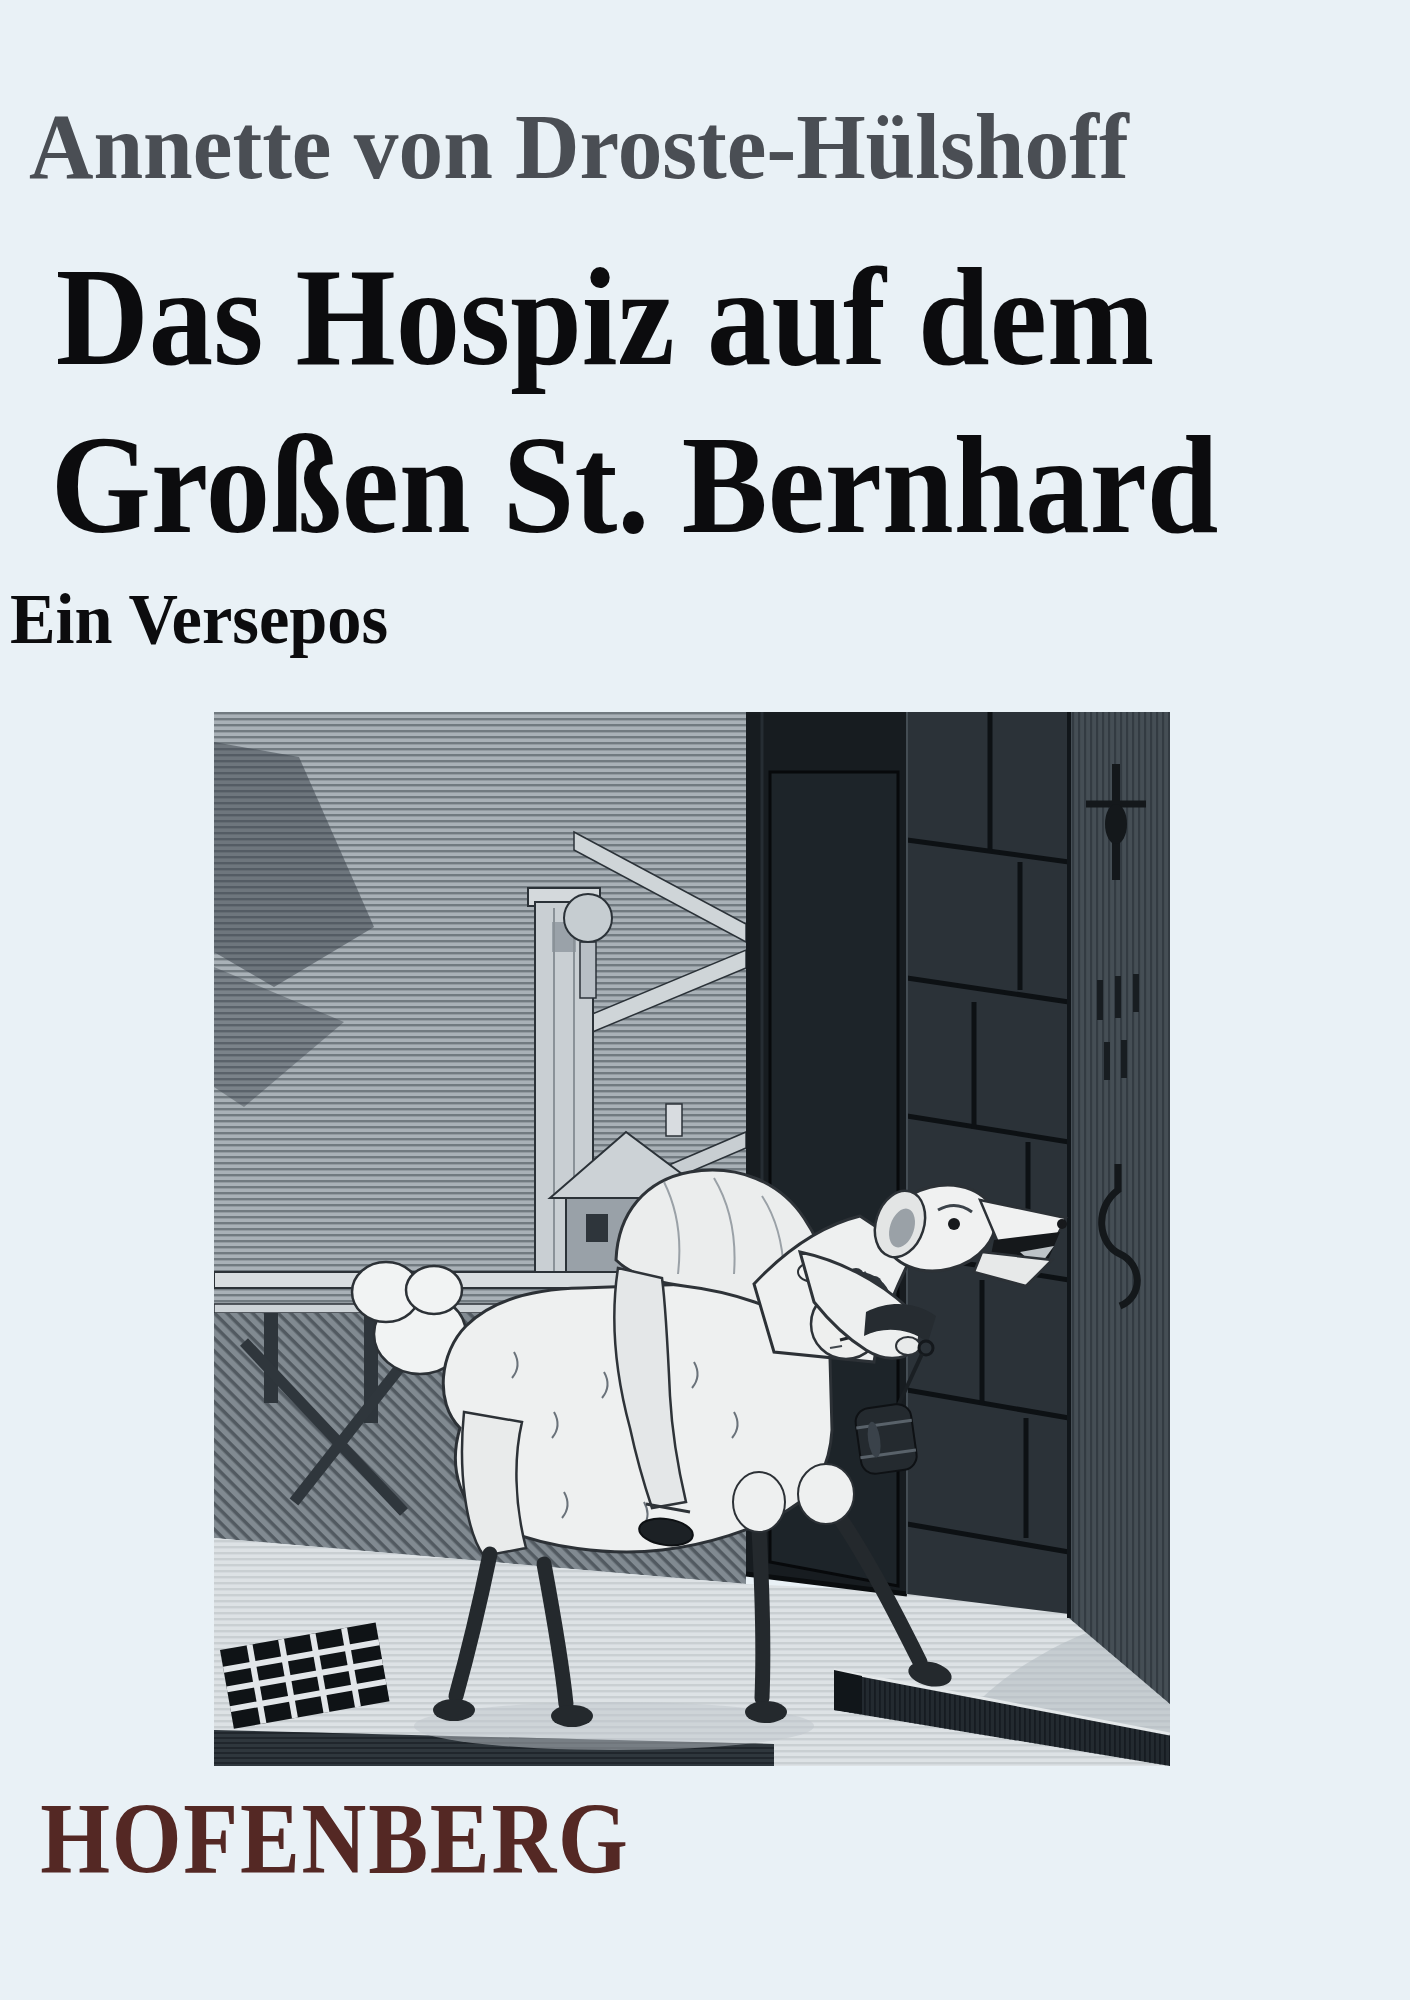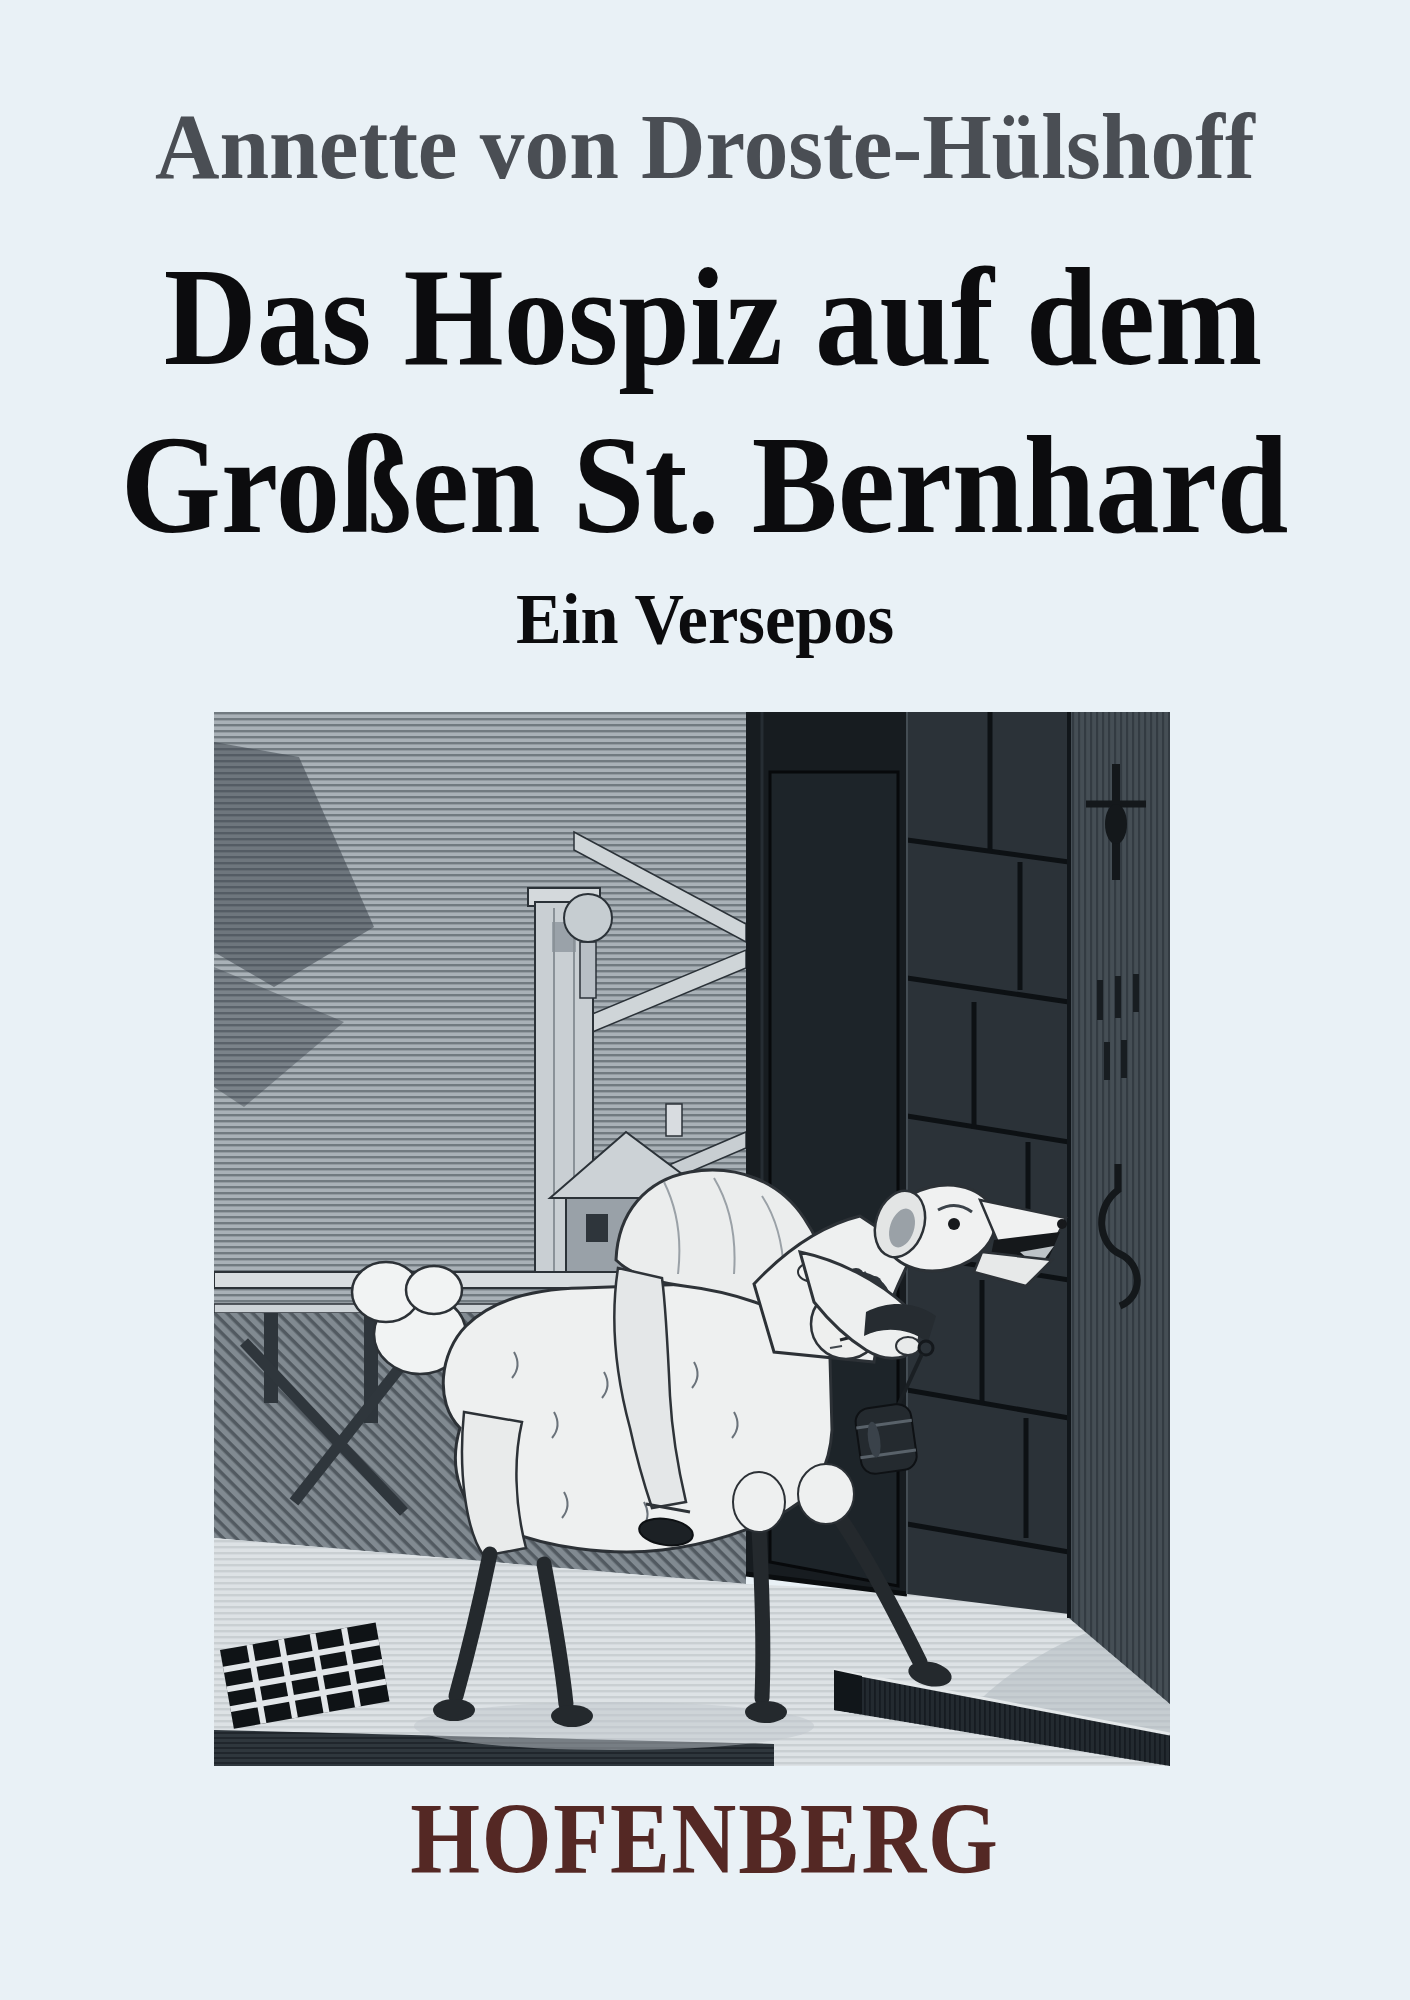--- a/index.html
+++ b/index.html
@@ -4,21 +4,21 @@
 <style>
   :root{
     --background:#e9f1f6; --author-text:#4a4e54; --title-text:#0c0c0e; --publisher-text:#542824;
   }
   html,body{margin:0;padding:0;background:#dfe9ef;}
   .cover{
     position:relative;width:1410px;height:2000px;margin:0 auto;
     background:var(--background);overflow:hidden;
     font-family:"Liberation Serif","DejaVu Serif",serif;
   }
-  .line{position:absolute;left:0;width:100%;text-align:center;font-weight:bold;white-space:nowrap;text-decoration:underline;}
+  .line{position:absolute;left:0;width:100%;text-align:left;font-weight:bold;white-space:nowrap;text-decoration:underline;}
   .condense{display:inline-block;transform:scaleX(.90);transform-origin:50% 50%;}
   .author{top:92px;font-size:94px;color:var(--author-text);}
   .author .condense{transform:scaleX(.95);}
   .title1{top:236px;font-size:140px;color:var(--title-text);padding-left:8px;}
   .title2{top:404px;font-size:140px;color:var(--title-text);}
   .title1 .condense,.title2 .condense{transform:scaleX(.92);}
   .subtitle{top:578px;font-size:72px;color:var(--title-text);}
   .subtitle .condense{transform:scaleX(.95);}
   .publisher{top:1780px;font-size:102px;color:var(--publisher-text);letter-spacing:2px;}
   .publisher .condense{transform:scaleX(.88);}

